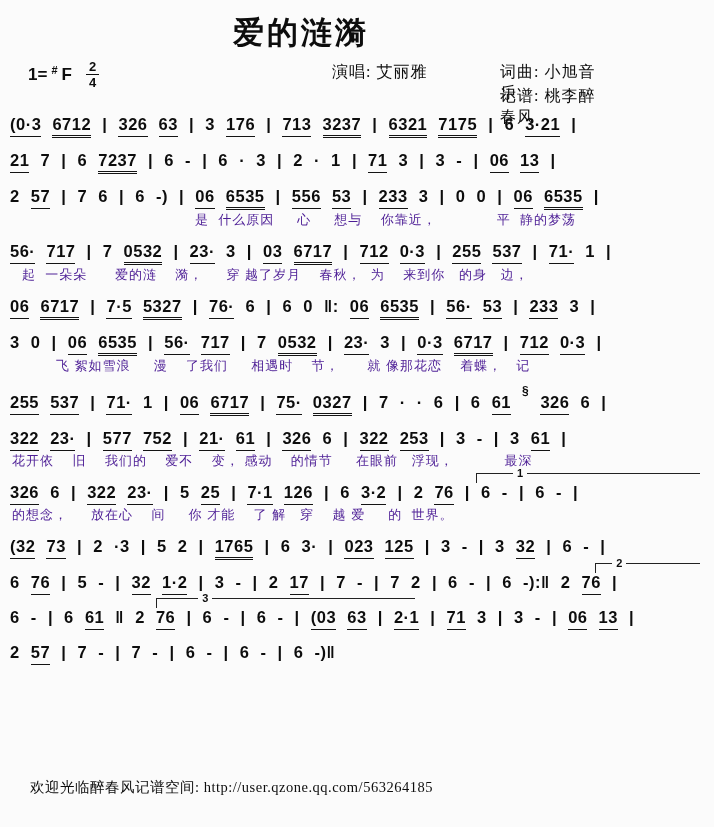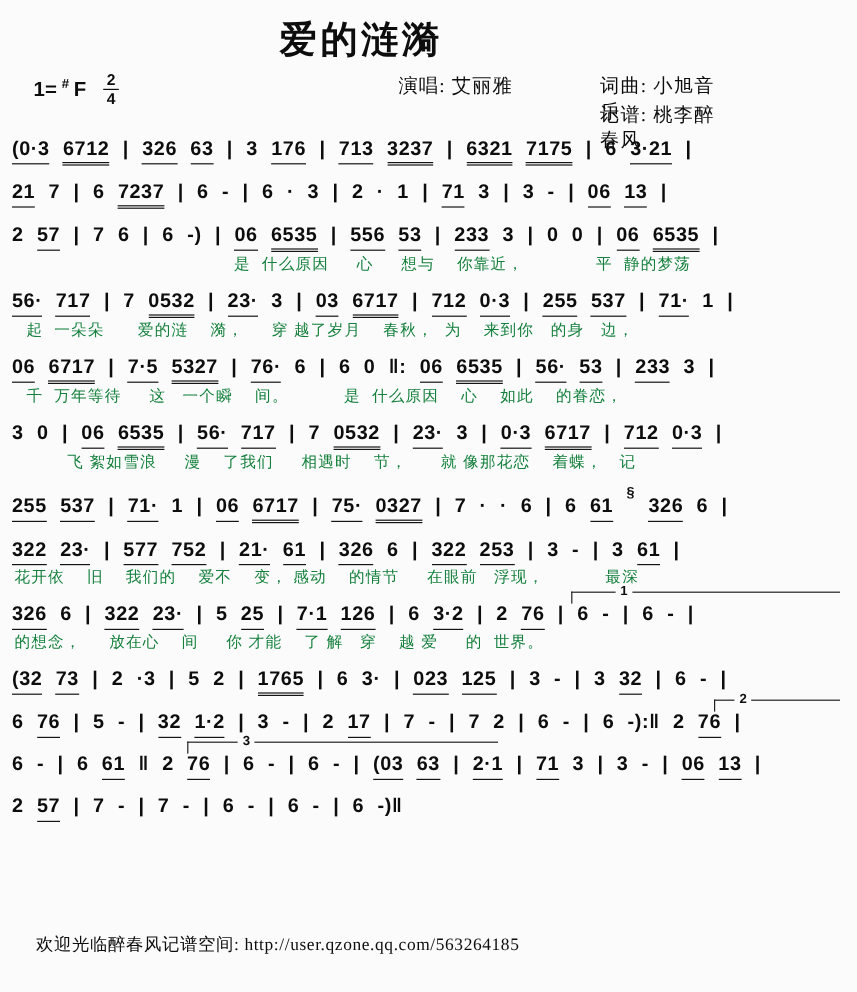--- a/index.html
+++ b/index.html
@@ -37,21 +37,21 @@
   .notes{
     font-weight:700;font-size:16.5px;line-height:22px;white-space:nowrap;
     word-spacing:6px;letter-spacing:.5px;
   }
   .notes span{display:inline-block;}
   .u1{border-bottom:1.6px solid #141414;padding-bottom:1px;}
   .u2{border-bottom:3px double #141414;padding-bottom:0;}
   .segno{font-size:12px;vertical-align:super;position:relative;top:-6px;font-weight:700;}
   .lyrics{
     font-size:13px;line-height:19px;letter-spacing:1px;white-space:pre;
-    font-family:"Liberation Sans","DejaVu Sans",sans-serif;color:#15803d;
+    font-family:"Liberation Sans","DejaVu Sans",sans-serif;color:#4c1d95;
   }
   
   .score-line:nth-of-type(3) .lyrics{padding-left:185px;}
   .score-line:nth-of-type(4) .lyrics{padding-left:12px;}
   .score-line:nth-of-type(5) .lyrics{padding-left:12px;}
   .score-line:nth-of-type(6) .lyrics{padding-left:46px;}
   .score-line:nth-of-type(7) .lyrics{padding-left:2px;}
   .score-line:nth-of-type(8) .lyrics{padding-left:2px;}
   .score-line:nth-of-type(9) .lyrics{padding-left:2px;}
   .score-line:nth-of-type(11) .lyrics{padding-left:598px;}
@@ -107,21 +107,20 @@
       <div class="score-line">
         <div class="notes"><span>2</span> <span class="u1">57</span> <span>|</span> <span>7</span> <span>6</span> <span>|</span> <span>6</span> <span>-)</span> <span>|</span> <span class="u1">06</span> <span class="u2">6535</span> <span>|</span> <span class="u1">556</span> <span class="u1">53</span> <span>|</span> <span class="u1">233</span> <span>3</span> <span>|</span> <span>0</span> <span>0</span> <span>|</span> <span class="u1">06</span> <span class="u2">6535</span> <span>|</span> </div>
         <div class="lyrics">是  什么原因     心     想与    你靠近，             平  静的梦荡</div>
       </div>
       <div class="score-line">
         <div class="notes"><span class="u1">56·</span> <span class="u1">717</span> <span>|</span> <span>7</span> <span class="u2">0532</span> <span>|</span> <span class="u1">23·</span> <span>3</span> <span>|</span> <span class="u1">03</span> <span class="u2">6717</span> <span>|</span> <span class="u1">712</span> <span class="u1">0·3</span> <span>|</span> <span class="u1">255</span> <span class="u1">537</span> <span>|</span> <span class="u1">71·</span> <span>1</span> <span>|</span> </div>
         <div class="lyrics">起  一朵朵      爱的涟    漪，     穿 越了岁月    春秋，  为    来到你   的身   边，</div>
       </div>
       <div class="score-line">
         <div class="notes"><span class="u1">06</span> <span class="u2">6717</span> <span>|</span> <span class="u1">7·5</span> <span class="u2">5327</span> <span>|</span> <span class="u1">76·</span> <span>6</span> <span>|</span> <span>6</span> <span>0</span> <span>‖:</span> <span class="u1">06</span> <span class="u2">6535</span> <span>|</span> <span class="u1">56·</span> <span class="u1">53</span> <span>|</span> <span class="u1">233</span> <span>3</span> <span>|</span> </div>
-        <div class="lyrics">千  万年等待     这   一个瞬    间。          是  什么原因    心    如此    的眷恋，</div>
       </div>
       <div class="score-line">
         <div class="notes"><span>3</span> <span>0</span> <span>|</span> <span class="u1">06</span> <span class="u2">6535</span> <span>|</span> <span class="u1">56·</span> <span class="u1">717</span> <span>|</span> <span>7</span> <span class="u2">0532</span> <span>|</span> <span class="u1">23·</span> <span>3</span> <span>|</span> <span class="u1">0·3</span> <span class="u2">6717</span> <span>|</span> <span class="u1">712</span> <span class="u1">0·3</span> <span>|</span> </div>
         <div class="lyrics">飞 絮如雪浪     漫    了我们     相遇时    节，      就 像那花恋    着蝶，   记</div>
       </div>
       <div class="score-line">
         <div class="notes"><span class="u1">255</span> <span class="u1">537</span> <span>|</span> <span class="u1">71·</span> <span>1</span> <span>|</span> <span class="u1">06</span> <span class="u2">6717</span> <span>|</span> <span class="u1">75·</span> <span class="u2">0327</span> <span>|</span> <span>7</span> <span>·</span> <span>·</span> <span>6</span> <span>|</span> <span>6</span> <span class="u1">61</span> <span class="segno">§</span> <span class="u1">326</span> <span>6</span> <span>|</span> </div>
       </div>
       <div class="score-line">
         <div class="notes"><span class="u1">322</span> <span class="u1">23·</span> <span>|</span> <span class="u1">577</span> <span class="u1">752</span> <span>|</span> <span class="u1">21·</span> <span class="u1">61</span> <span>|</span> <span class="u1">326</span> <span>6</span> <span>|</span> <span class="u1">322</span> <span class="u1">253</span> <span>|</span> <span>3</span> <span>-</span> <span>|</span> <span>3</span> <span class="u1">61</span> <span>|</span> </div>

